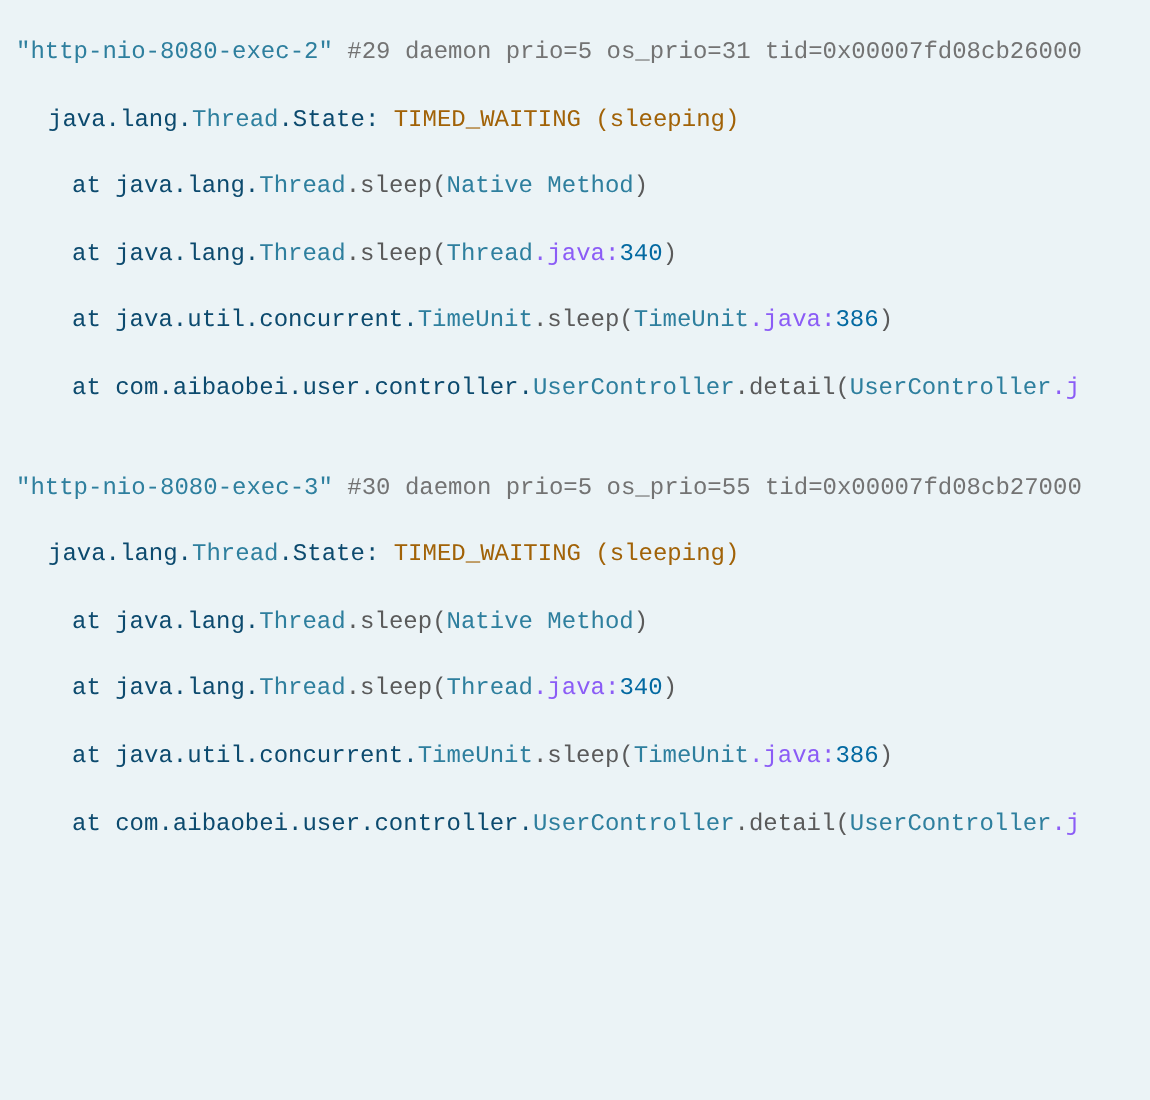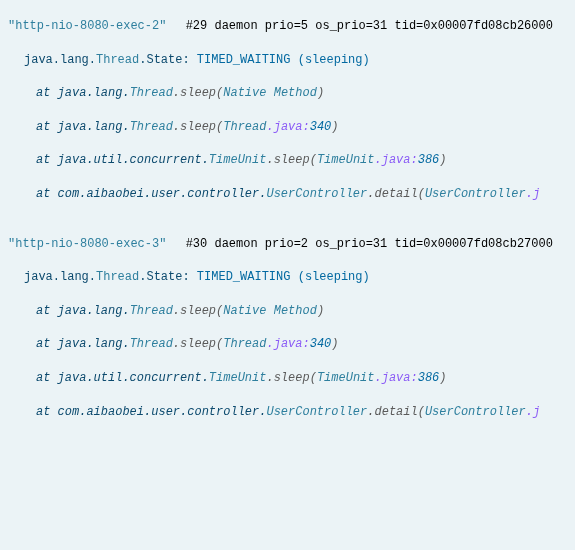--- a/index.html
+++ b/index.html
@@ -16,32 +16,32 @@
     line-height: 2.8;
     color: #5a5a5a;
     padding: 10px 0 0 8px;
     box-sizing: border-box;
     white-space: nowrap;
   }
   .thread-block {
     margin-bottom: 16px;
   }
   .thread-name { color: #2e7f9e; }
-  .thread-meta { color: #000000; margin-left: 12px; }
+  .thread-meta { color: #737373; }
   .pkg { color: #0c4a6e; }
   .cls { color: #2e7f9e; }
   .method { color: #5a5a5a; }
   .state-line { padding-left: 16px; }
-  .stack-line { padding-left: 28px; font-style: italic; }
+  .stack-line { padding-left: 28px; }
   .paren { color: #5a5a5a; }
   .file { color: #2e7f9e; }
   .native { color: #2e7f9e; }
   .num-colon { color: #8b5cf6; }
   .lineno { color: #0369a1; }
-  .state-text { color: #0369a1; }
+  .state-text { color: #a16207; }
 </style>
 </head>
 <body>
 
 <div class="thread-block">
   <div>
     <span class="thread-name">"http-nio-8080-exec-2"</span>
     <span> </span>
     <span class="thread-meta">#29 daemon prio=5 os_prio=31 tid=0x00007fd08cb26000</span>
   </div>
@@ -61,21 +61,21 @@
   </div>
   <div class="stack-line">
     <span class="pkg">at </span><span class="pkg">com.aibaobei.user.controller.</span><span class="cls">UserController</span><span class="method">.detail</span><span class="paren">(</span><span class="file">UserController</span><span class="num-colon">.j</span>
   </div>
 </div>
 
 <div class="thread-block">
   <div>
     <span class="thread-name">"http-nio-8080-exec-3"</span>
     <span> </span>
-    <span class="thread-meta">#30 daemon prio=2 os_prio=31 tid=0x00007fd08cb27000</span>
+    <span class="thread-meta">#30 daemon prio=5 os_prio=55 tid=0x00007fd08cb27000</span>
   </div>
   <div class="state-line">
     <span class="pkg">java.lang.</span><span class="cls">Thread</span><span class="pkg">.State:</span>
     <span> </span>
     <span class="state-text">TIMED_WAITING (sleeping)</span>
   </div>
   <div class="stack-line">
     <span class="pkg">at </span><span class="pkg">java.lang.</span><span class="cls">Thread</span><span class="method">.sleep</span><span class="paren">(</span><span class="native">Native Method</span><span class="paren">)</span>
   </div>
   <div class="stack-line">

